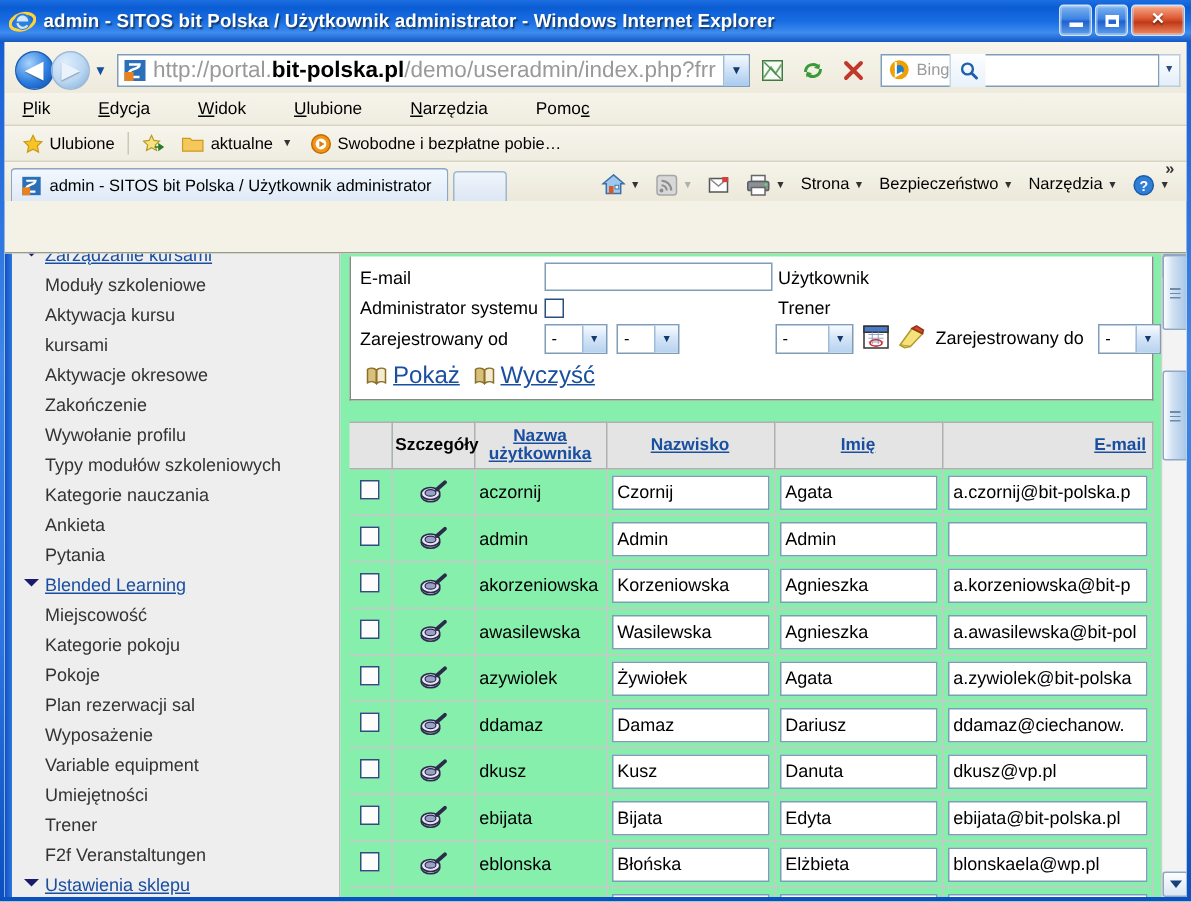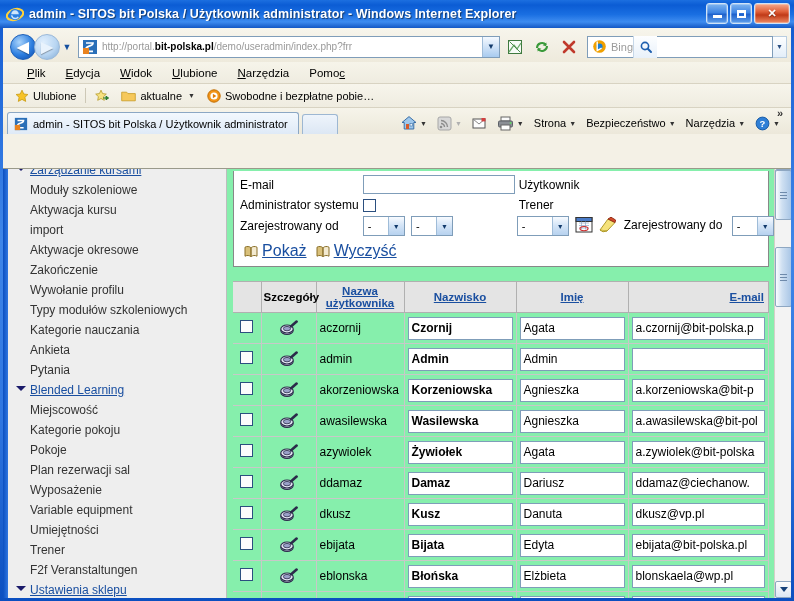--- a/index.html
+++ b/index.html
@@ -89,21 +89,21 @@
     height: 22px; margin-left: 4px;
     background: #fff;
     border: 1px solid #7f9db9;
     display: flex; align-items: center;
     min-width: 0;
   }
   #urlbox .favicon {
     width:16px;height:16px;margin:0 4px 0 3px;flex:0 0 auto;
   }
   #url-text {
-    flex:1 1 auto; font-size:10px; color:#999; white-space:nowrap;
+    flex:1 1 auto; font-size:15px; color:#999; white-space:nowrap;
     overflow:hidden; text-overflow:clip;
   }
   #url-text .dom { color:#000; font-weight:bold;}
   #urlbox .dropdn {
     width:17px;height:20px;flex:0 0 auto;
     background: linear-gradient(180deg,#f4f9ff 0%,#cfe2f7 50%,#a8cbef 100%);
     border-left:1px solid #9fbcd8;
     display:flex;align-items:center;justify-content:center;
     color:#123a6b;font-size:8px;
   }
@@ -130,21 +130,21 @@
   #searchdrop {
     width:14px;height:22px;border:1px solid #b9cde0;border-left:0;
     display:flex;align-items:center;justify-content:center;
     background:linear-gradient(180deg,#fdfeff 0%,#e3eef9 100%);
     font-size:7px;color:#2a4e80;flex:0 0 auto;
   }
 
   
   #menubar {
     height: 22px; display:flex; align-items:center;
-    padding-left: 16px; gap: 4px;
+    padding-left: 4px; gap: 16px;
     background: linear-gradient(180deg,#f6f4ea 0%, #efece0 100%);
     border-bottom: 1px solid #d8d3c2;
   }
   .menuitem {
     padding: 2px 8px; font-size: 11.5px; color:#000;
   }
   .menuitem u { text-decoration: underline; }
 
   
   #favbar {
@@ -303,21 +303,21 @@
     border:1px solid #c8c8c8; border-left:0; border-top:0;
     padding:2px 3px; height:31px; font-size:12px; color:#000;
     overflow:hidden;
   }
   td.c-chk { width:28px; text-align:center; border-left:1px solid #b0b0b0;}
   th.c-chk { width:28px; border-left:1px solid #b0b0b0;}
   td.c-det { width:55px; text-align:center;}
   th.c-det { width:55px;}
   td.c-user{ width:88px; }
   th.c-user{ width:88px; }
-  td.c-nm  { width:112px;font-weight:bold; }
+  td.c-nm  { width:112px; }
   th.c-nm  { width:112px; }
   td.c-im  { width:112px; }
   th.c-im  { width:112px; }
   .cellinput {
     width:100%; height:23px;
     border:1px solid #7f9db9; background:#fff;
     display:flex; align-items:center; padding:0 3px;
     font-size:12px; color:#000; white-space:nowrap; overflow:hidden;
   }
   .rowchk { width:13px;height:13px;border:1px solid #2b4f7f;background:#fcfcfc;display:inline-block;}
@@ -536,21 +536,21 @@
     <div id="viewport">
       <div id="rail"></div>
 
       <div id="sidebar">
         <div class="side-item group" style="margin-top:-9px">
           <span class="tri"></span>
           <span>Zarządzanie kursami</span>
         </div>
         <div class="side-item"><span>Moduły szkoleniowe</span></div>
         <div class="side-item"><span>Aktywacja kursu</span></div>
-        <div class="side-item"><span>import</span></div>
+        <div class="side-item"><span>kursami</span></div>
         <div class="side-item"><span>Aktywacje okresowe</span></div>
         <div class="side-item"><span>Zakończenie</span></div>
         <div class="side-item"><span>Wywołanie profilu</span></div>
         <div class="side-item"><span>Typy modułów szkoleniowych</span></div>
         <div class="side-item"><span>Kategorie nauczania</span></div>
         <div class="side-item"><span>Ankieta</span></div>
         <div class="side-item"><span>Pytania</span></div>
         <div class="side-item group">
           <span class="tri"></span>
           <span>Blended Learning</span>

